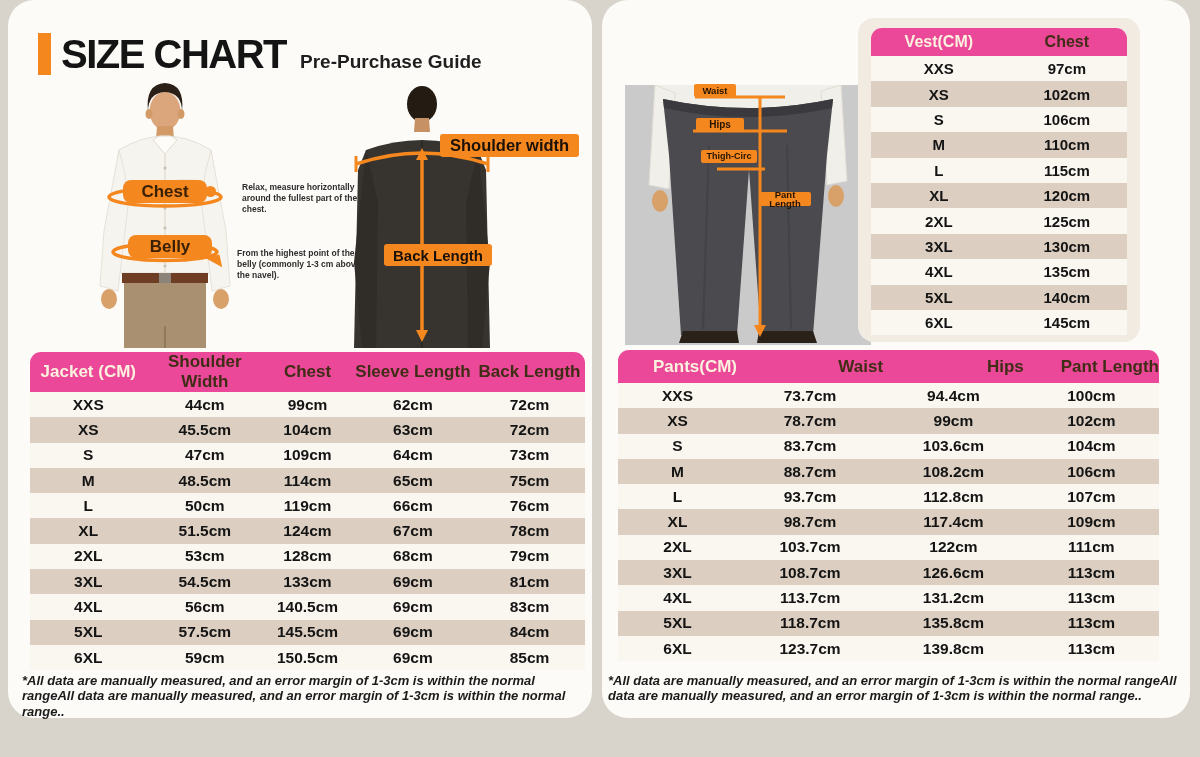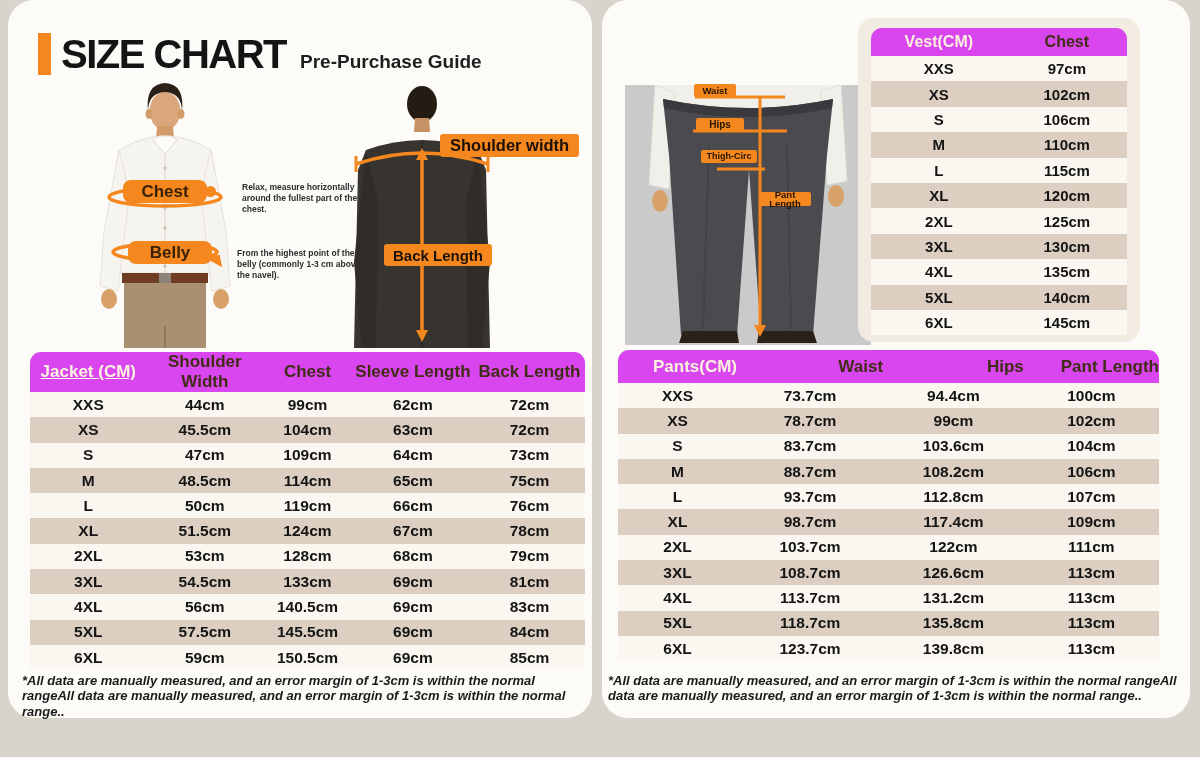--- a/index.html
+++ b/index.html
@@ -28,21 +28,21 @@
   #front-figure-svg { left:70px;  top:76px; }
   #back-figure-svg  { left:344px; top:82px; }
   #pants-figure-svg { left:23px;  top:85px; }
 
   .pill {
     position:absolute; background:#F5871F; color:#3A2106;
     font-weight:bold; display:flex; align-items:center; justify-content:center;
     text-align:center; line-height:1;
   }
   #chest-pill { left:115px; top:180px; width:84px; height:23px; font-size:17px; border-radius:8px; }
-  #belly-pill { left:120px; top:241px; width:84px; height:23px; font-size:17px; border-radius:8px; }
+  #belly-pill { left:120px; top:235px; width:84px; height:23px; font-size:17px; border-radius:8px; }
   #shoulder-width-pill { left:432px; top:134px; height:23px; padding:0 10px; font-size:16.5px; border-radius:3px; color:#1c1106; }
   #back-length-pill    { left:376px; top:244px; height:22px; padding:0 9px;  font-size:15px;   border-radius:3px; color:#1c1106; }
 
   .note {
     position:absolute; font-size:8.5px; font-weight:bold; color:#2d2d2d; line-height:1.3;margin-left:20px;
   }
   #chest-note { left:214px; top:182px; width:130px; }
   #belly-note { left:209px; top:248px; width:136px; }
 
   .dot { position:absolute; width:11px; height:11px; border-radius:50%; background:#F5871F; }
@@ -61,32 +61,32 @@
     position:absolute; left:256px; top:18px; width:282px; height:324px;
     background:#F2EBE1; border-radius:16px;
   }
 
   
   .size-table {
     position:absolute; border-collapse:separate; border-spacing:0;
     table-layout:fixed; text-align:center;
   }
   .size-table th {
-    background:#d946ef; font-weight:bold; color:#3F2D15; padding:0;
+    background:#ec4899; font-weight:bold; color:#3F2D15; padding:0;
   }
   .size-table th:first-child { color:#FBF1DE; border-top-left-radius:11px; }
   .size-table th:last-child  { border-top-right-radius:11px; }
   .size-table td { font-weight:bold; color:#141414; padding:0; }
   .size-table tbody tr:nth-child(odd)  { background:#FAF7F1; }
   .size-table tbody tr:nth-child(even) { background:#DCCFC1; }
 
   #jacket-table { left:22px; top:352px; width:555px; }
   #jacket-table th { height:33px; font-size:17px; }
   #jacket-table td { height:25.3px; font-size:15.5px; }
-  #jacket-table th:nth-child(1){ width:21%;text-decoration:underline; } #jacket-table th:nth-child(2){ width:21%; }
+  #jacket-table th:nth-child(1){ width:21%; } #jacket-table th:nth-child(2){ width:21%; }
   #jacket-table th:nth-child(3){ width:16%; } #jacket-table th:nth-child(4){ width:22%; }
   #jacket-table th:nth-child(5){ width:20%; }
 
   #pants-table { left:16px; top:350px; width:541px; }
   #pants-table th { height:33px; font-size:17px;text-align:right; }
   #pants-table td { height:25.3px; font-size:15.5px; }
   #pants-table th:nth-child(1){ width:22%; } #pants-table th:nth-child(2){ width:27%; }
   #pants-table th:nth-child(3){ width:26%; } #pants-table th:nth-child(4){ width:25%; }
 
   #vest-table { left:13px; top:10px; width:256px; }

